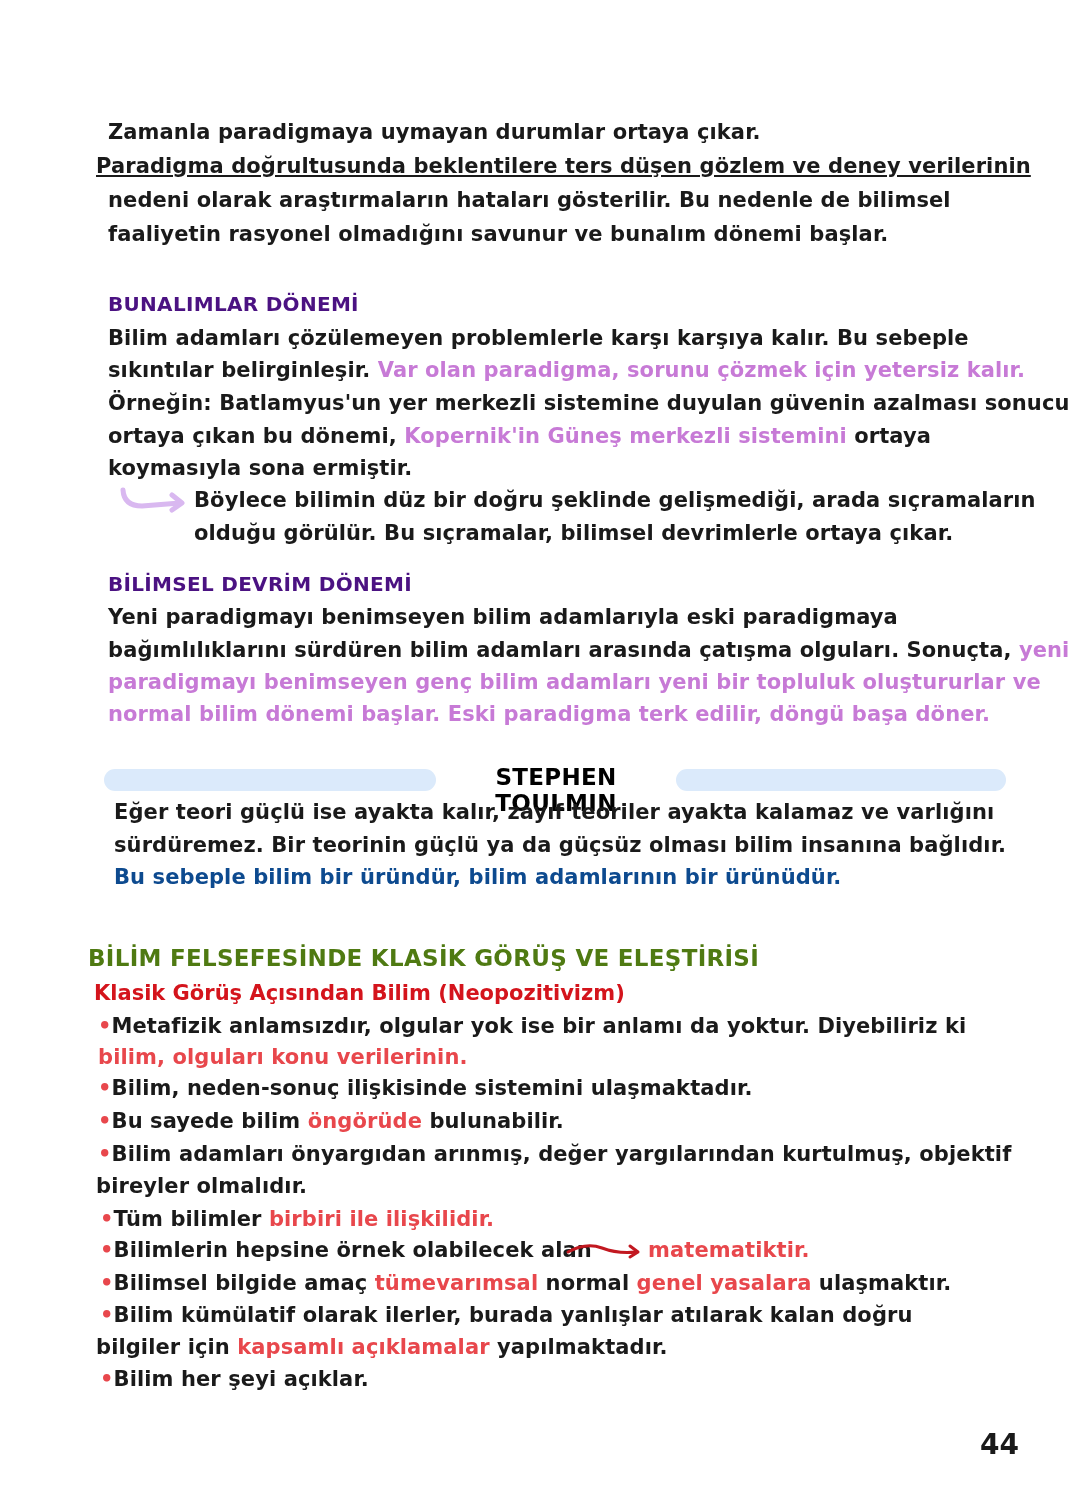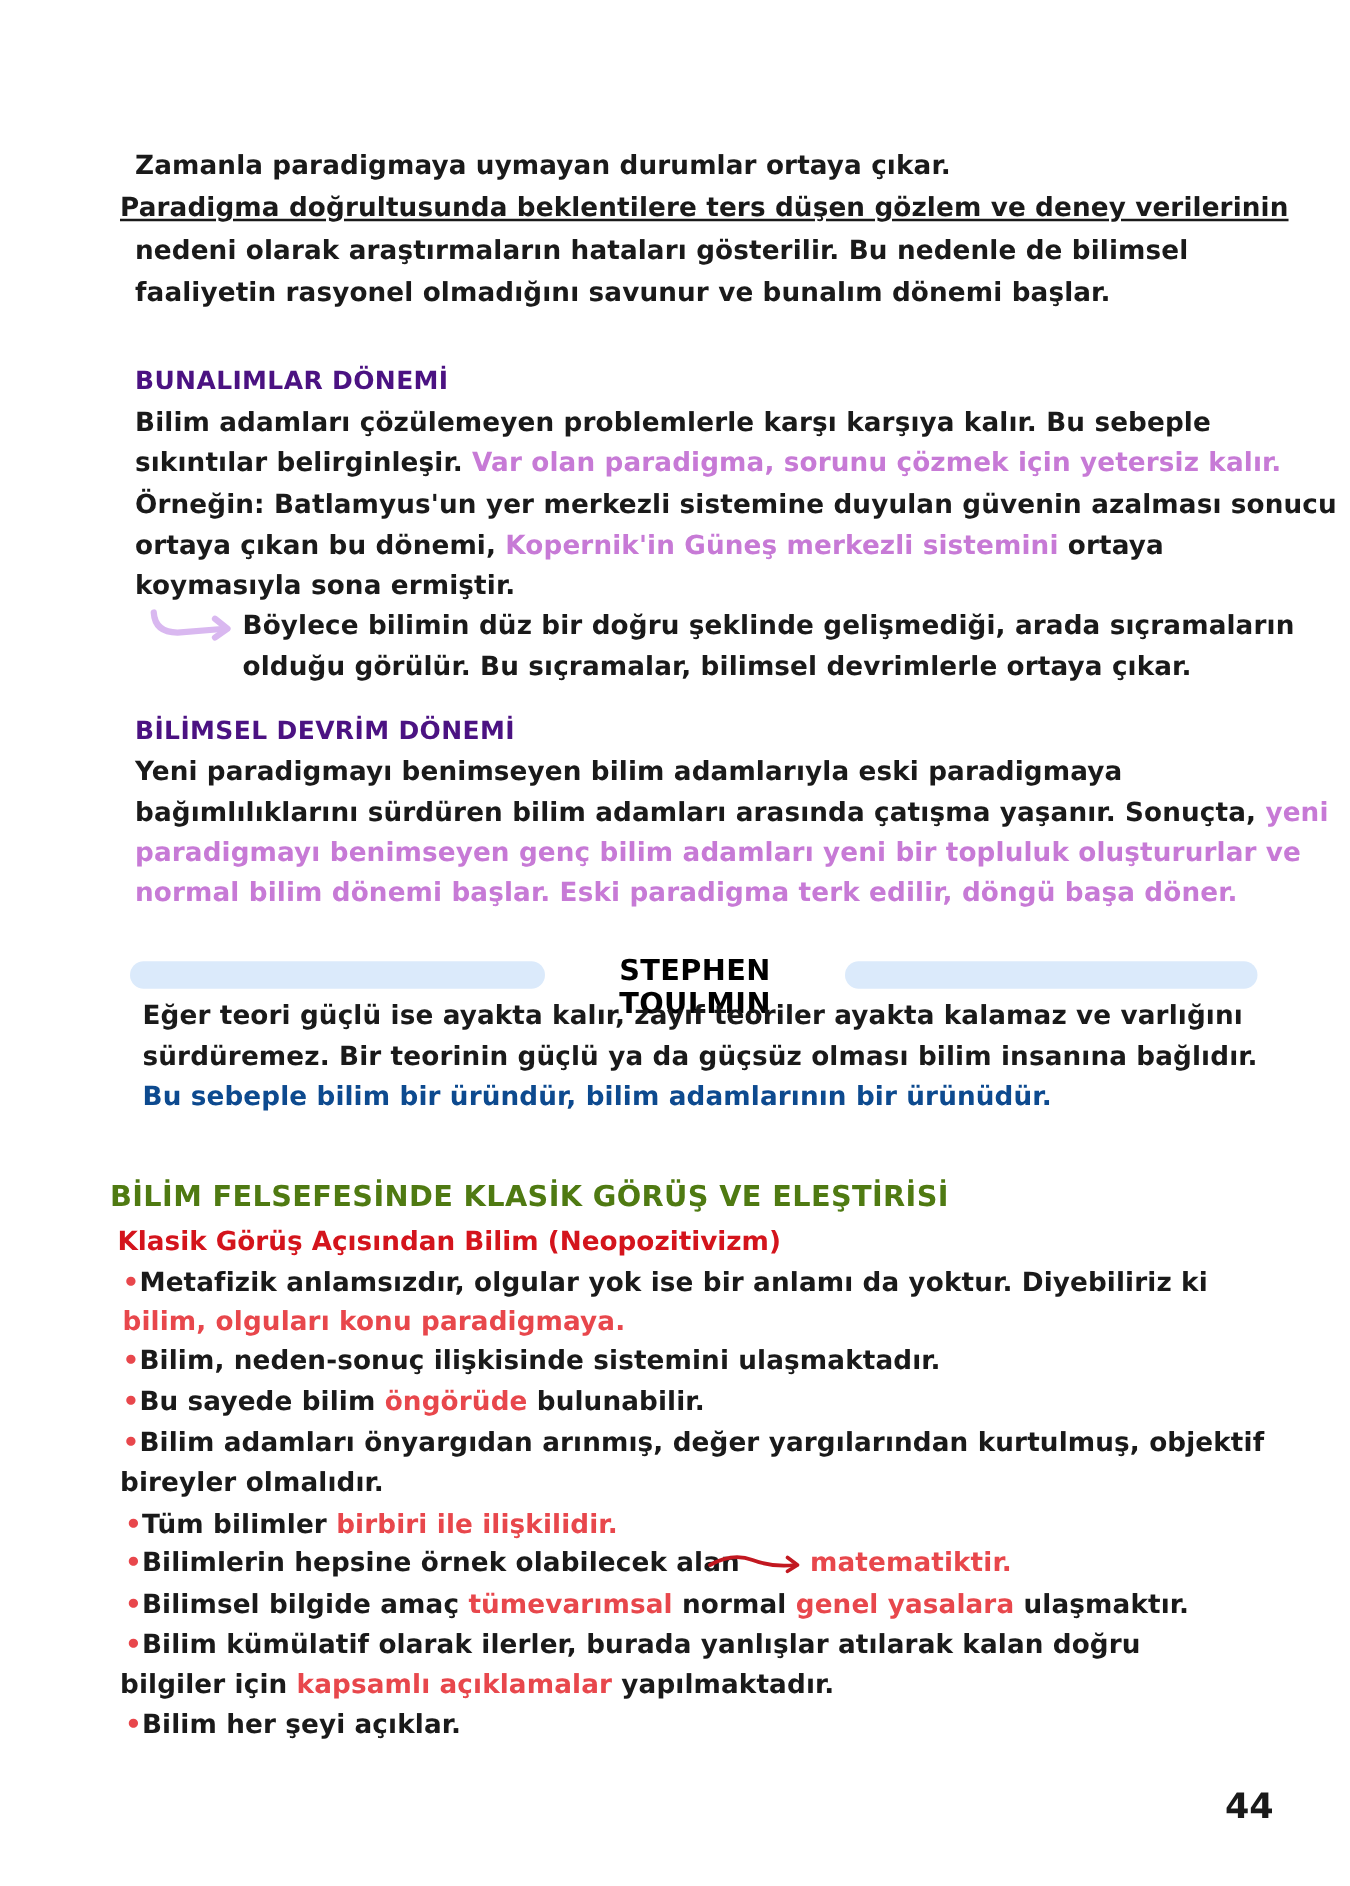--- a/index.html
+++ b/index.html
@@ -68,39 +68,39 @@
 <svg style="left:118px; top:486px;" width="72" height="28" viewBox="0 0 72 28">
   <path d="M5 4 Q6 20 24 20 L62 17" fill="none" stroke="#d9b8f0" stroke-width="5" stroke-linecap="round"></path>
   <path d="M54 9 L64 17 L54 24" fill="none" stroke="#d9b8f0" stroke-width="5" stroke-linecap="round" stroke-linejoin="round"></path>
 </svg>
 <div class="line" style="left:194px; top:484px;">Böylece bilimin düz bir doğru şeklinde gelişmediği, arada sıçramaların</div>
 <div class="line" style="left:194px; top:517px;">olduğu görülür. Bu sıçramalar, bilimsel devrimlerle ortaya çıkar.</div>
 
 <div class="heading-purple" style="left:108px; top:572px;">BİLİMSEL DEVRİM DÖNEMİ</div>
 <div class="line" style="left:108px; top:601px;">Yeni paradigmayı benimseyen bilim adamlarıyla eski paradigmaya</div>
 <div class="line" style="left:108px; top:634px;">
-  <span>bağımlılıklarını sürdüren bilim adamları arasında çatışma yaşanır. Sonuçta, </span><span class="hl-purple">yeni</span>
+  <span>bağımlılıklarını sürdüren bilim adamları arasında çatışma olguları. Sonuçta, </span><span class="hl-purple">yeni</span>
 </div>
 <div class="line hl-purple" style="left:108px; top:666px;">paradigmayı benimseyen genç bilim adamları yeni bir topluluk oluştururlar ve</div>
 <div class="line hl-purple" style="left:108px; top:698px;">normal bilim dönemi başlar. Eski paradigma terk edilir, döngü başa döner.</div>
 
 <div class="toulmin-bar" style="left:104px; width:332px;"></div>
 <div class="toulmin-title">STEPHEN TOULMIN</div>
 <div class="toulmin-bar" style="left:676px; width:330px;"></div>
 <div class="line" style="left:114px; top:796px;">Eğer teori güçlü ise ayakta kalır, zayıf teoriler ayakta kalamaz ve varlığını</div>
 <div class="line" style="left:114px; top:829px;">sürdüremez. Bir teorinin güçlü ya da güçsüz olması bilim insanına bağlıdır.</div>
 <div class="line hl-blue" style="left:114px; top:861px;">Bu sebeple bilim bir üründür, bilim adamlarının bir ürünüdür.</div>
 
 <div class="heading-green" style="left:88px; top:945px;">BİLİM FELSEFESİNDE KLASİK GÖRÜŞ VE ELEŞTİRİSİ</div>
 <div class="heading-red" style="left:94px; top:981px;">Klasik Görüş Açısından Bilim (Neopozitivizm)</div>
 
 <div class="line" style="left:98px; top:1010px;">
   <span class="bullet">•</span><span>Metafizik anlamsızdır, olgular yok ise bir anlamı da yoktur. Diyebiliriz ki</span>
 </div>
-<div class="line hl-red" style="left:98px; top:1041px;">bilim, olguları konu paradigmaya.</div>
+<div class="line hl-red" style="left:98px; top:1041px;">bilim, olguları konu verilerinin.</div>
 
 <div class="line" style="left:98px; top:1072px;">
   <span class="bullet">•</span><span>Bilim, neden-sonuç ilişkisinde sistemini ulaşmaktadır.</span>
 </div>
 
 <div class="line" style="left:98px; top:1105px;">
   <span class="bullet">•</span><span>Bu sayede bilim </span><span class="hl-red">öngörüde</span><span> bulunabilir.</span>
 </div>
 
 <div class="line" style="left:98px; top:1138px;">

